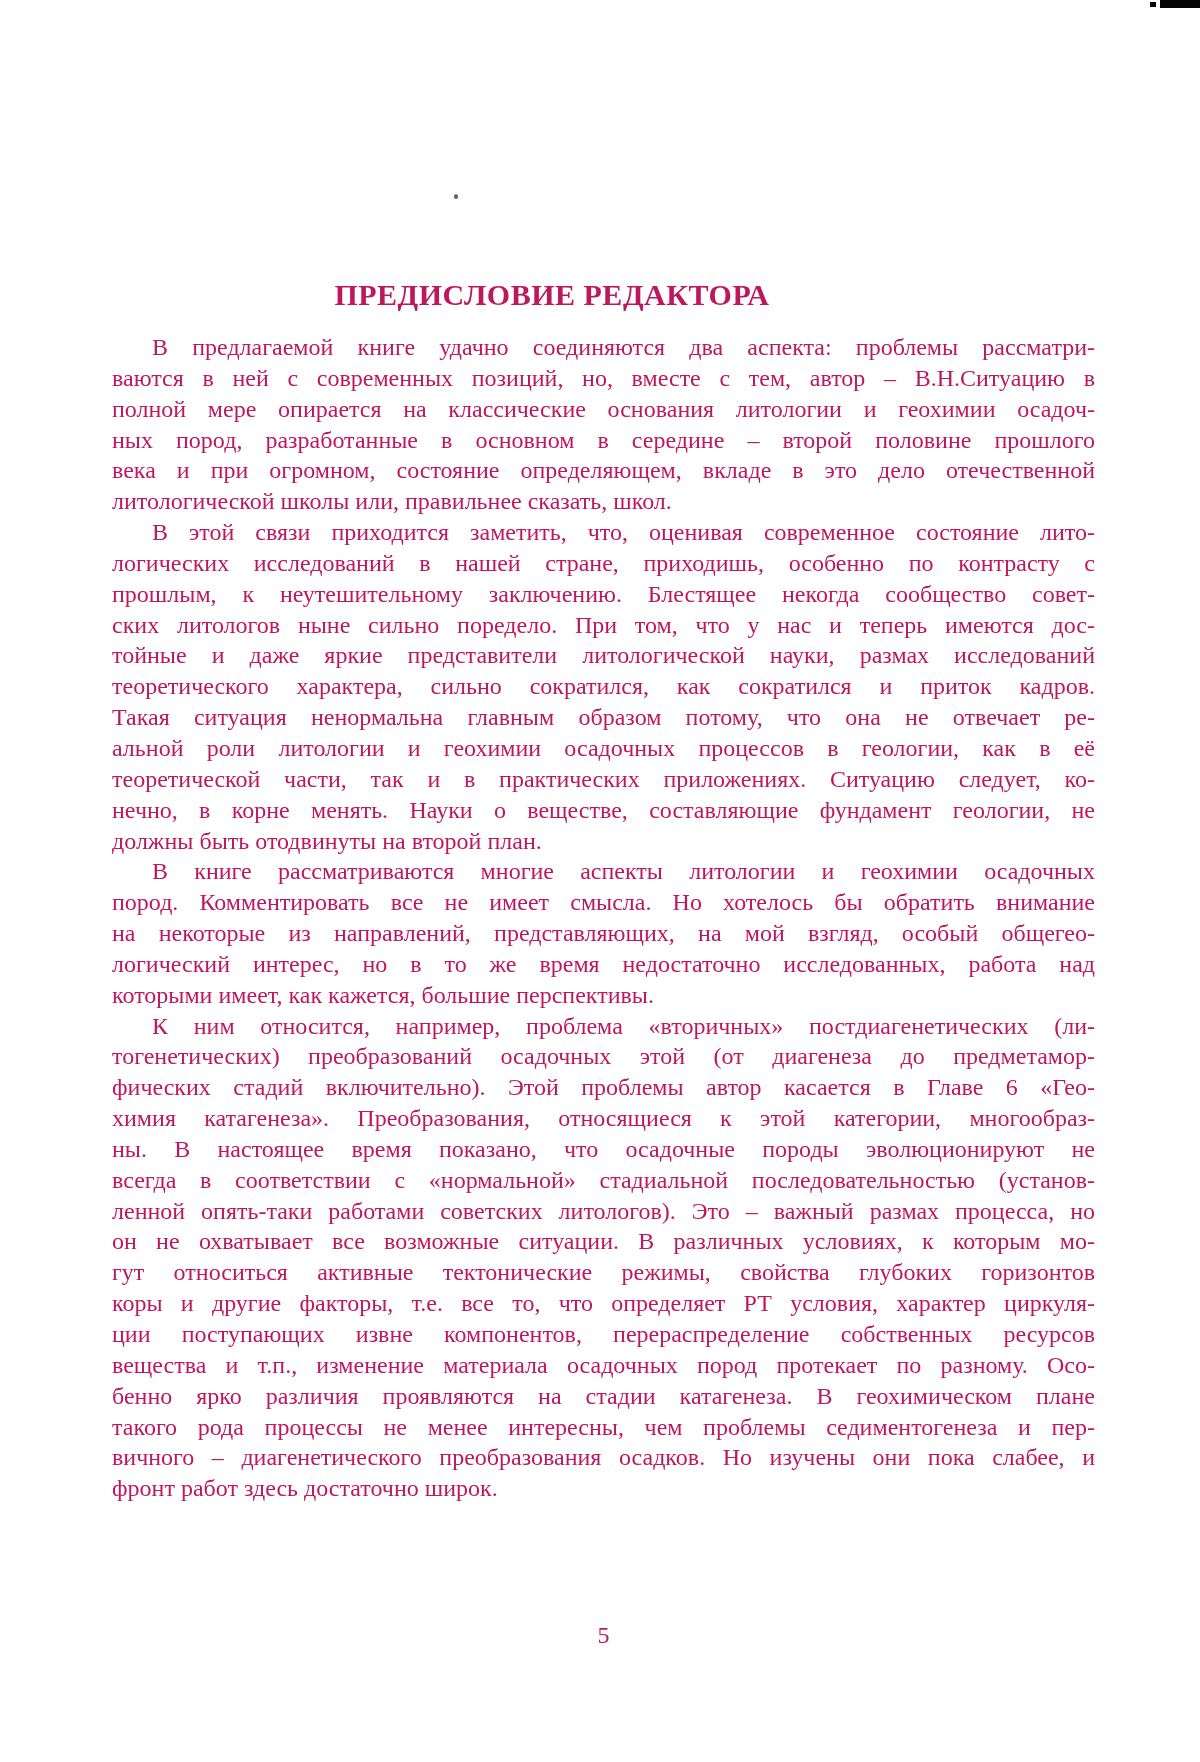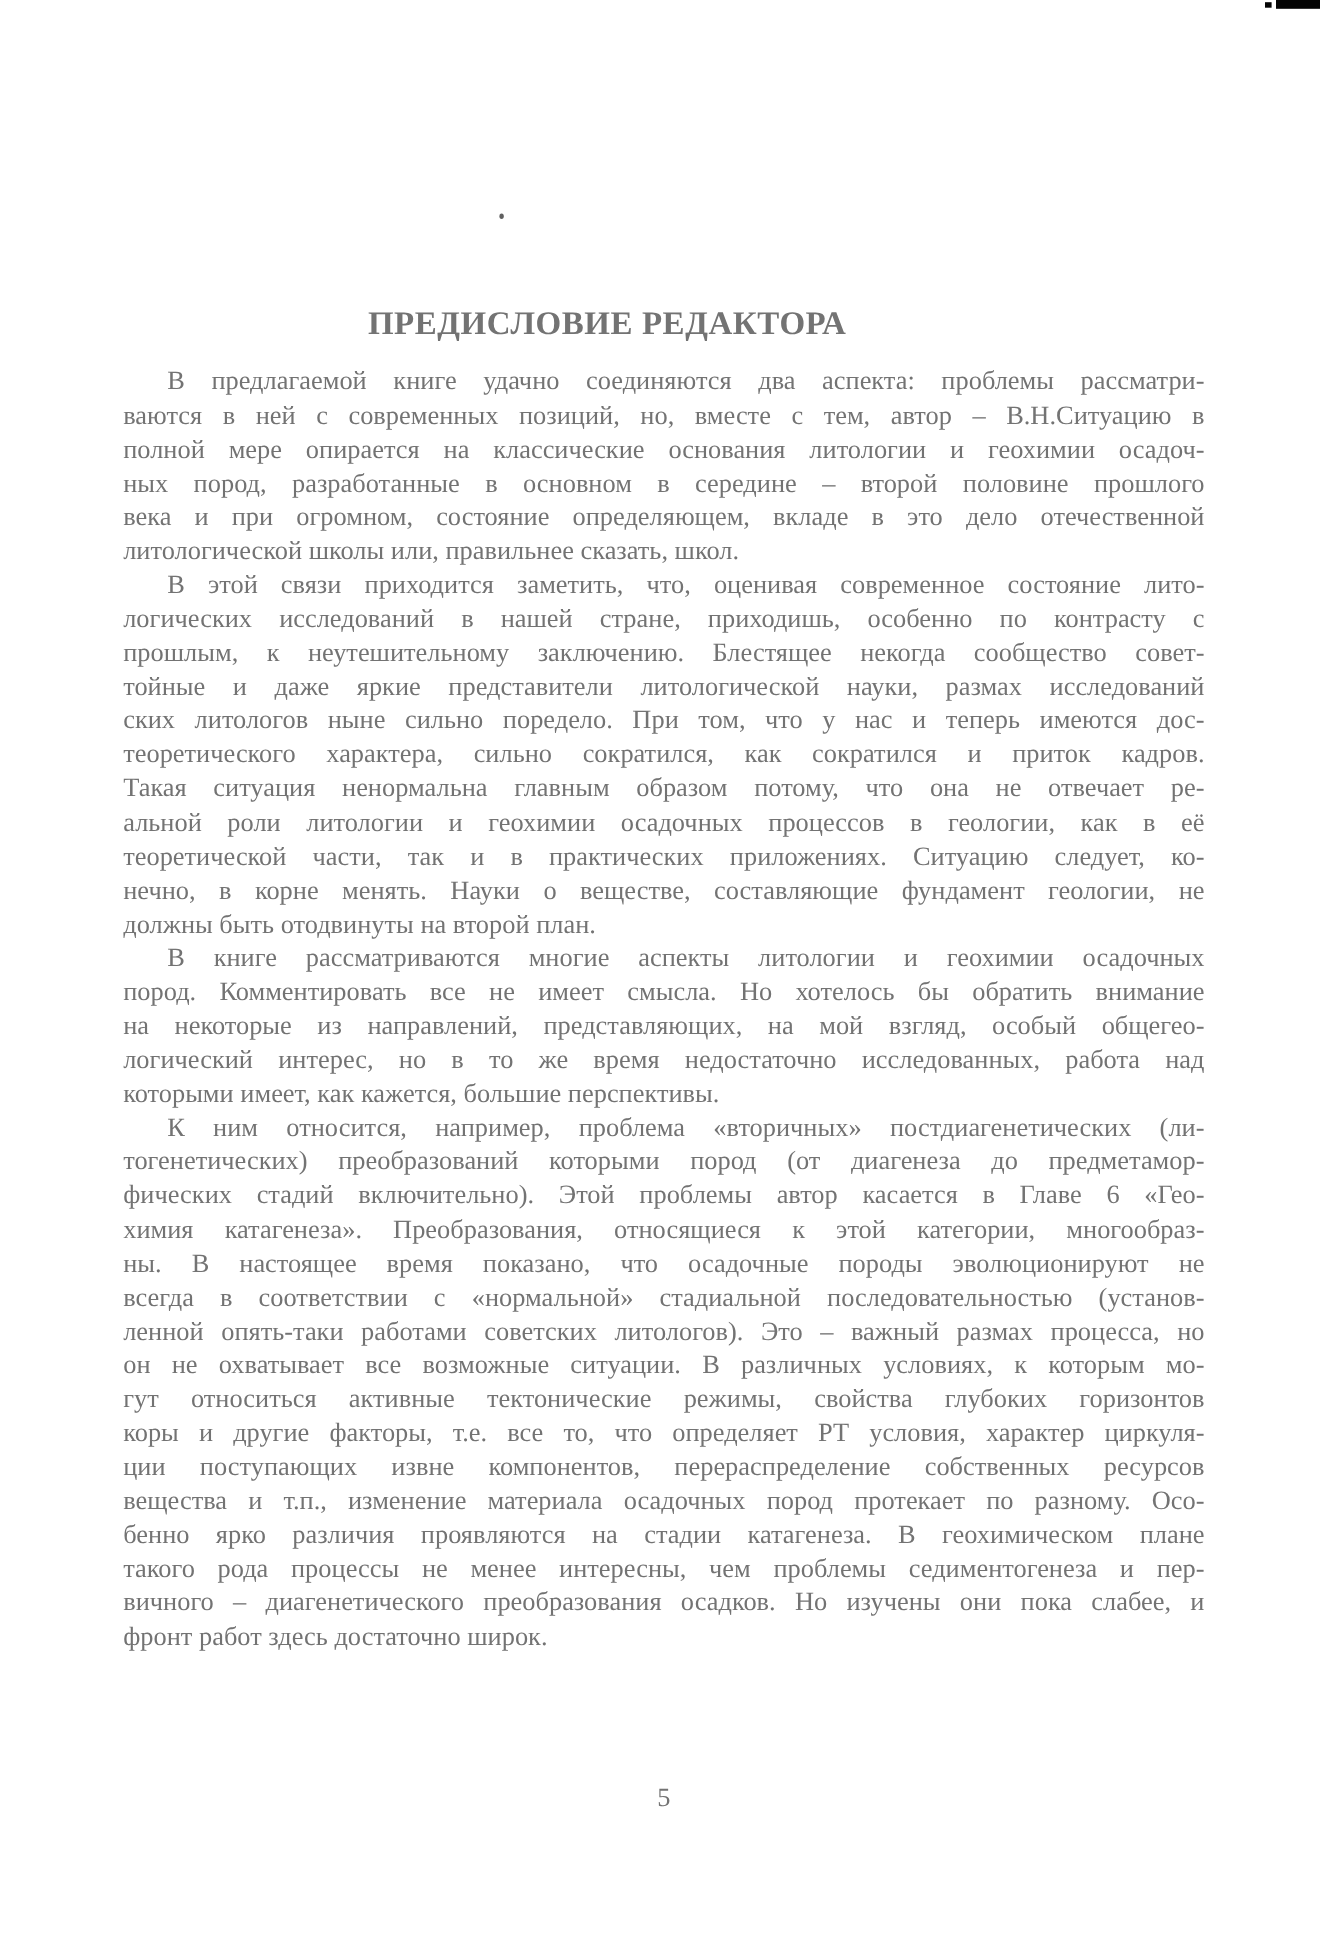--- a/index.html
+++ b/index.html
@@ -7,21 +7,21 @@
     padding: 0;
     background: #e8e8e8;
   }
   .page {
     position: relative;
     width: 1200px;
     height: 1762px;
     background: #ffffff;
     overflow: hidden;
     font-family: "Liberation Serif", "DejaVu Serif", serif;
-    color: #737373;
+    color: #be185d;
   }
   
   .corner-mark {
     position: absolute;
     top: 0;
     right: 0;
     width: 40px;
     height: 8px;
     background: #050505;
   }
@@ -105,39 +105,39 @@
         <div class="line">ваются в ней с современных позиций, но, вместе с тем, автор – В.Н.Ситуацию в</div>
         <div class="line">полной мере опирается на классические основания литологии и геохимии осадоч-</div>
         <div class="line">ных пород, разработанные в основном в середине – второй половине прошлого</div>
         <div class="line">века и при огромном, состояние определяющем, вкладе в это дело отечественной</div>
         <div class="line para-last">литологической школы или, правильнее сказать, школ.</div>
       </div>
       <div class="paragraph">
         <div class="line para-first">В этой связи приходится заметить, что, оценивая современное состояние лито-</div>
         <div class="line">логических исследований в нашей стране, приходишь, особенно по контрасту с</div>
         <div class="line">прошлым, к неутешительному заключению. Блестящее некогда сообщество совет-</div>
+        <div class="line">ских литологов ныне сильно поредело. При том, что у нас и теперь имеются дос-</div>
         <div class="line">тойные и даже яркие представители литологической науки, размах исследований</div>
-        <div class="line">ских литологов ныне сильно поредело. При том, что у нас и теперь имеются дос-</div>
         <div class="line">теоретического характера, сильно сократился, как сократился и приток кадров.</div>
         <div class="line">Такая ситуация ненормальна главным образом потому, что она не отвечает ре-</div>
         <div class="line">альной роли литологии и геохимии осадочных процессов в геологии, как в её</div>
         <div class="line">теоретической части, так и в практических приложениях. Ситуацию следует, ко-</div>
         <div class="line">нечно, в корне менять. Науки о веществе, составляющие фундамент геологии, не</div>
         <div class="line para-last">должны быть отодвинуты на второй план.</div>
       </div>
       <div class="paragraph">
         <div class="line para-first">В книге рассматриваются многие аспекты литологии и геохимии осадочных</div>
         <div class="line">пород. Комментировать все не имеет смысла. Но хотелось бы обратить внимание</div>
         <div class="line">на некоторые из направлений, представляющих, на мой взгляд, особый общегео-</div>
         <div class="line">логический интерес, но в то же время недостаточно исследованных, работа над</div>
         <div class="line para-last">которыми имеет, как кажется, большие перспективы.</div>
       </div>
       <div class="paragraph">
         <div class="line para-first">К ним относится, например, проблема «вторичных» постдиагенетических (ли-</div>
-        <div class="line">тогенетических) преобразований которыми пород (от диагенеза до предметамор-</div>
+        <div class="line">тогенетических) преобразований осадочных этой (от диагенеза до предметамор-</div>
         <div class="line">фических стадий включительно). Этой проблемы автор касается в Главе 6 «Гео-</div>
         <div class="line">химия катагенеза». Преобразования, относящиеся к этой категории, многообраз-</div>
         <div class="line">ны. В настоящее время показано, что осадочные породы эволюционируют не</div>
         <div class="line">всегда в соответствии с «нормальной» стадиальной последовательностью (установ-</div>
         <div class="line">ленной опять-таки работами советских литологов). Это – важный размах процесса, но</div>
         <div class="line">он не охватывает все возможные ситуации. В различных условиях, к которым мо-</div>
         <div class="line">гут относиться активные тектонические режимы, свойства глубоких горизонтов</div>
         <div class="line">коры и другие факторы, т.е. все то, что определяет РТ условия, характер циркуля-</div>
         <div class="line">ции поступающих извне компонентов, перераспределение собственных ресурсов</div>
         <div class="line">вещества и т.п., изменение материала осадочных пород протекает по разному. Осо-</div>

